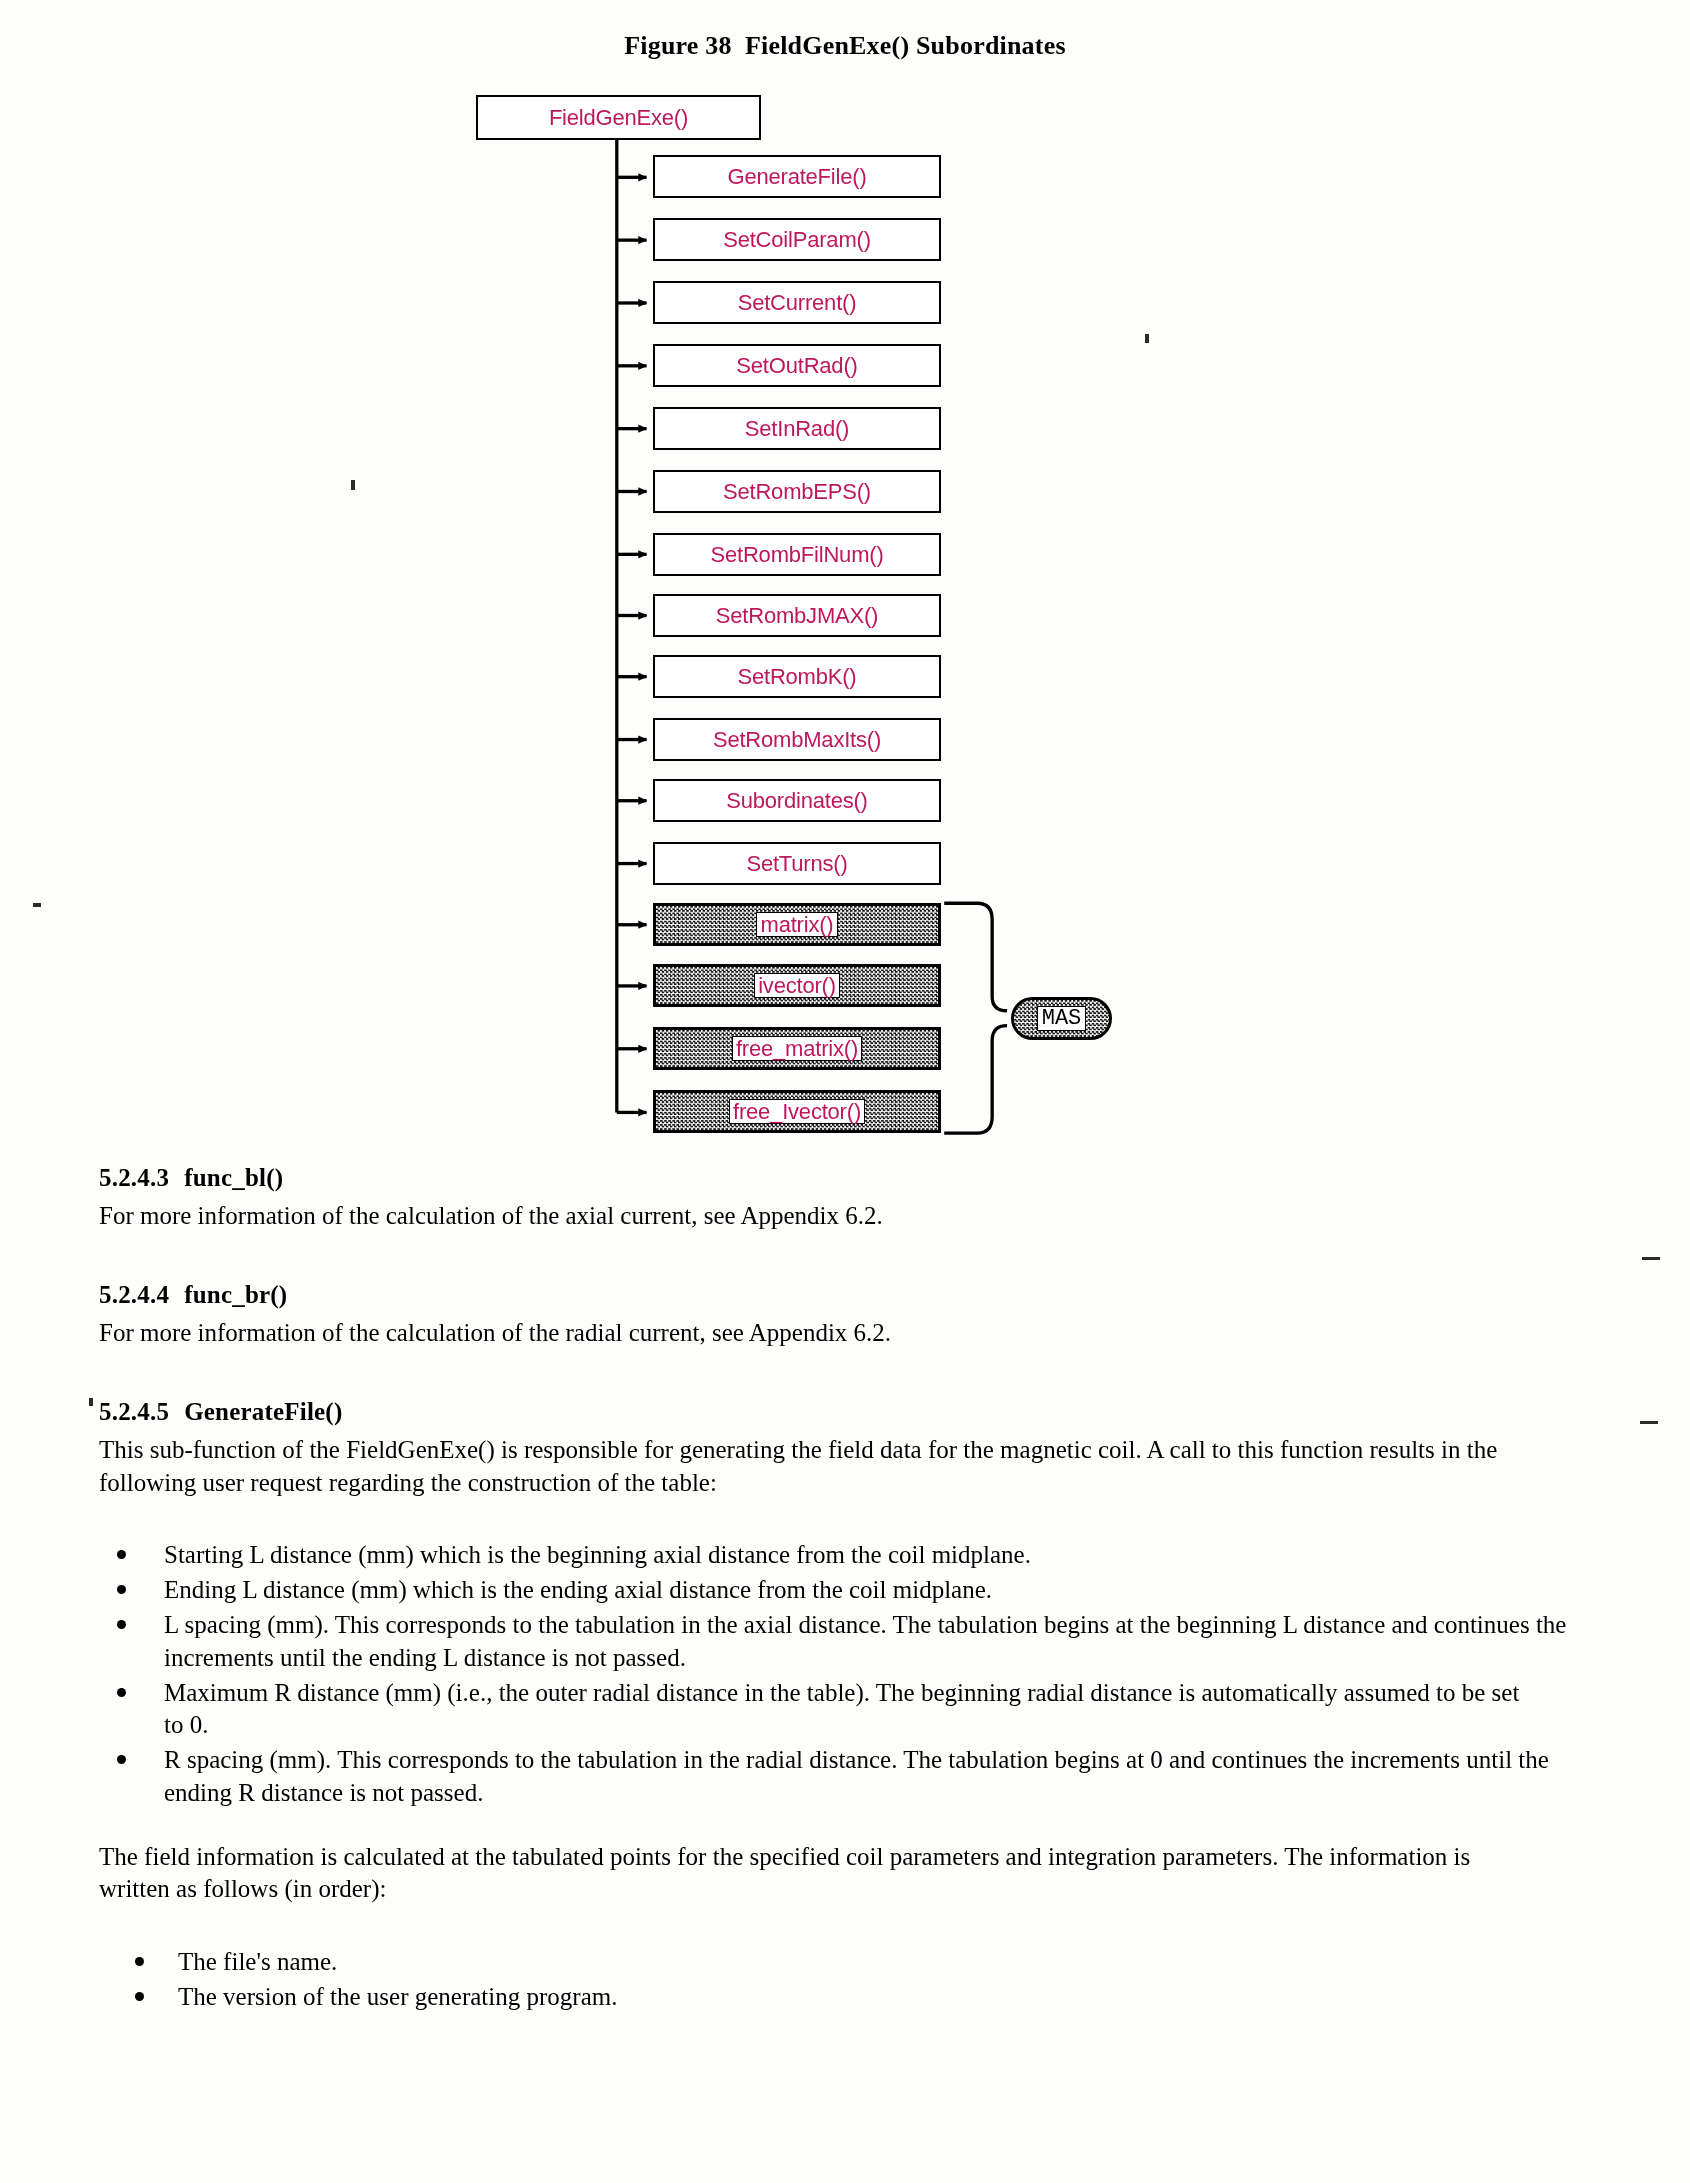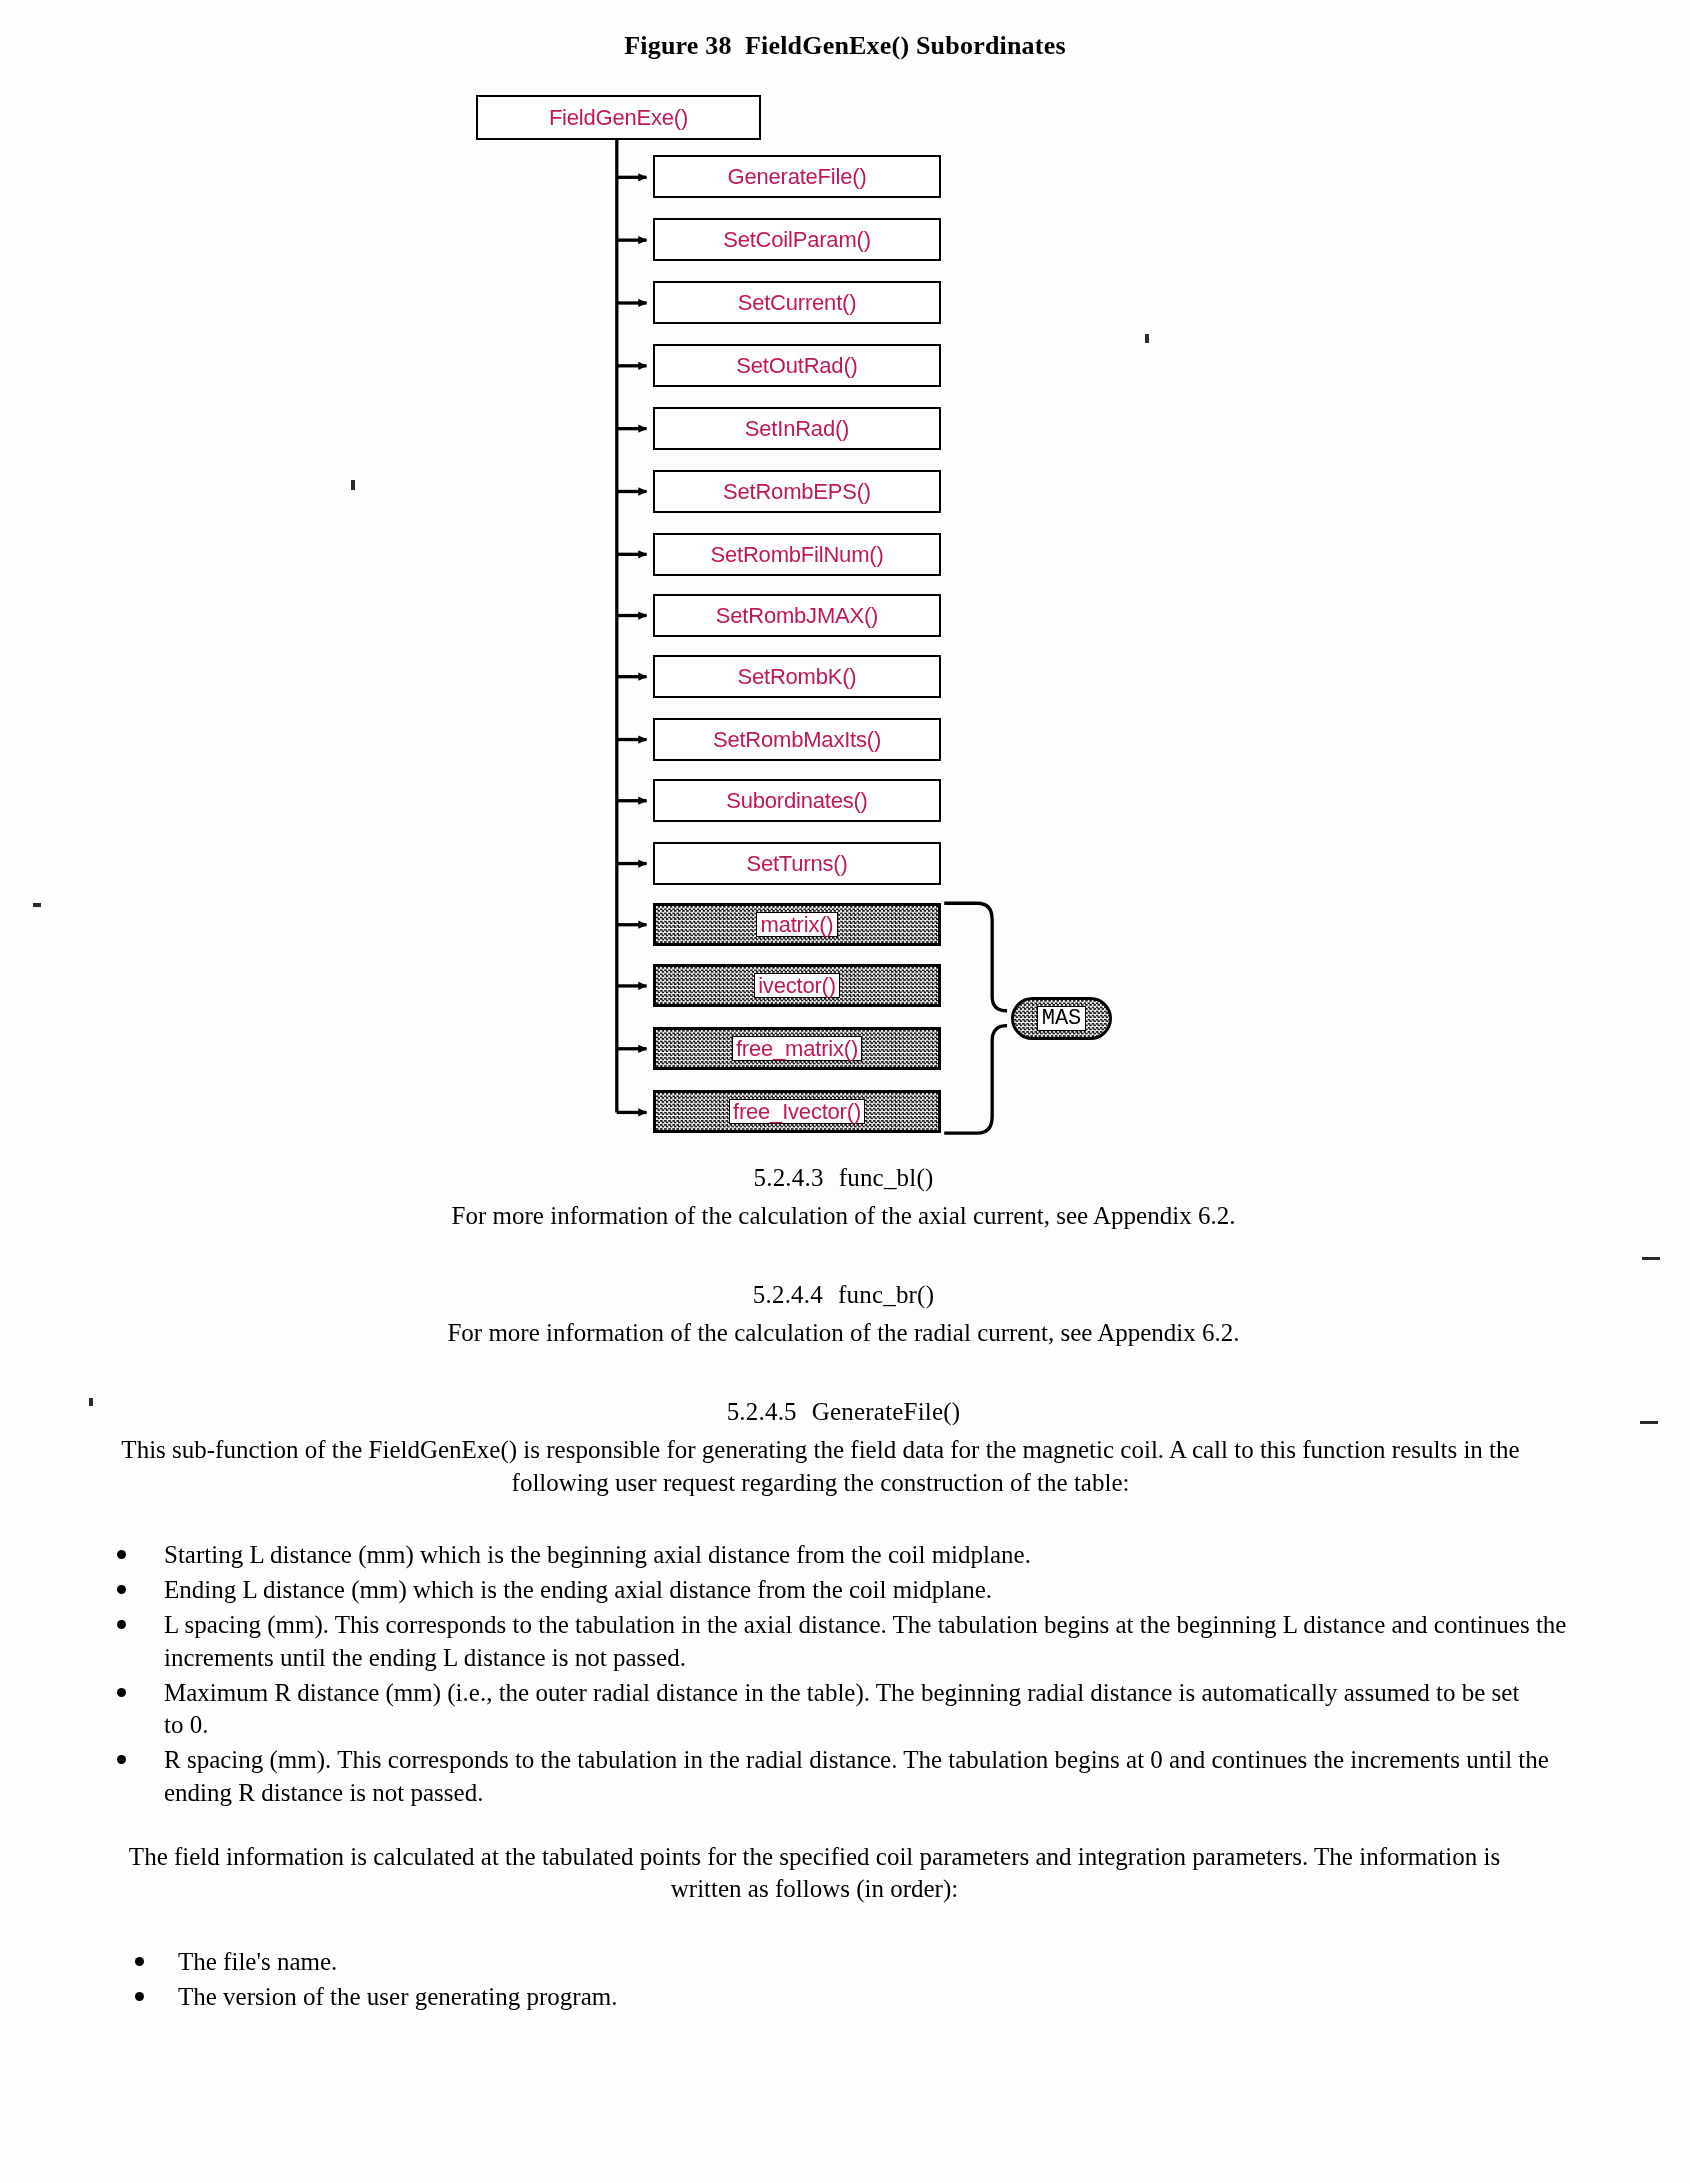--- a/index.html
+++ b/index.html
@@ -126,33 +126,32 @@
 
   
   .body {
     position: absolute;
     left: 99px;
     top: 1164px;
     width: 1489px;
   }
   h3.sec {
     font-family: "Liberation Serif", serif;
-    font-weight: normal;
+    font-weight: bold;
     font-size: 25px;
     margin: 0 0 8.3px 0;
     letter-spacing: 0.2px;
-    text-align: center;
   }
   h3.sec .snum { margin-right: 15px; }
   p.para {
     font-family: "Liberation Serif", serif;
     font-size: 25px;
     line-height: 1.30;
     margin: 0 0 8.3px 0;
-    text-align: center;
+    text-align: left;
   }
   .gap-sm { height: 25px; }
   .gap-md { height: 40px; }
 
   ul.bullets {
     list-style: none;
     margin: 6.6px 0 6.6px 0;
     padding: 0;
   }
   ul.bullets > li {

